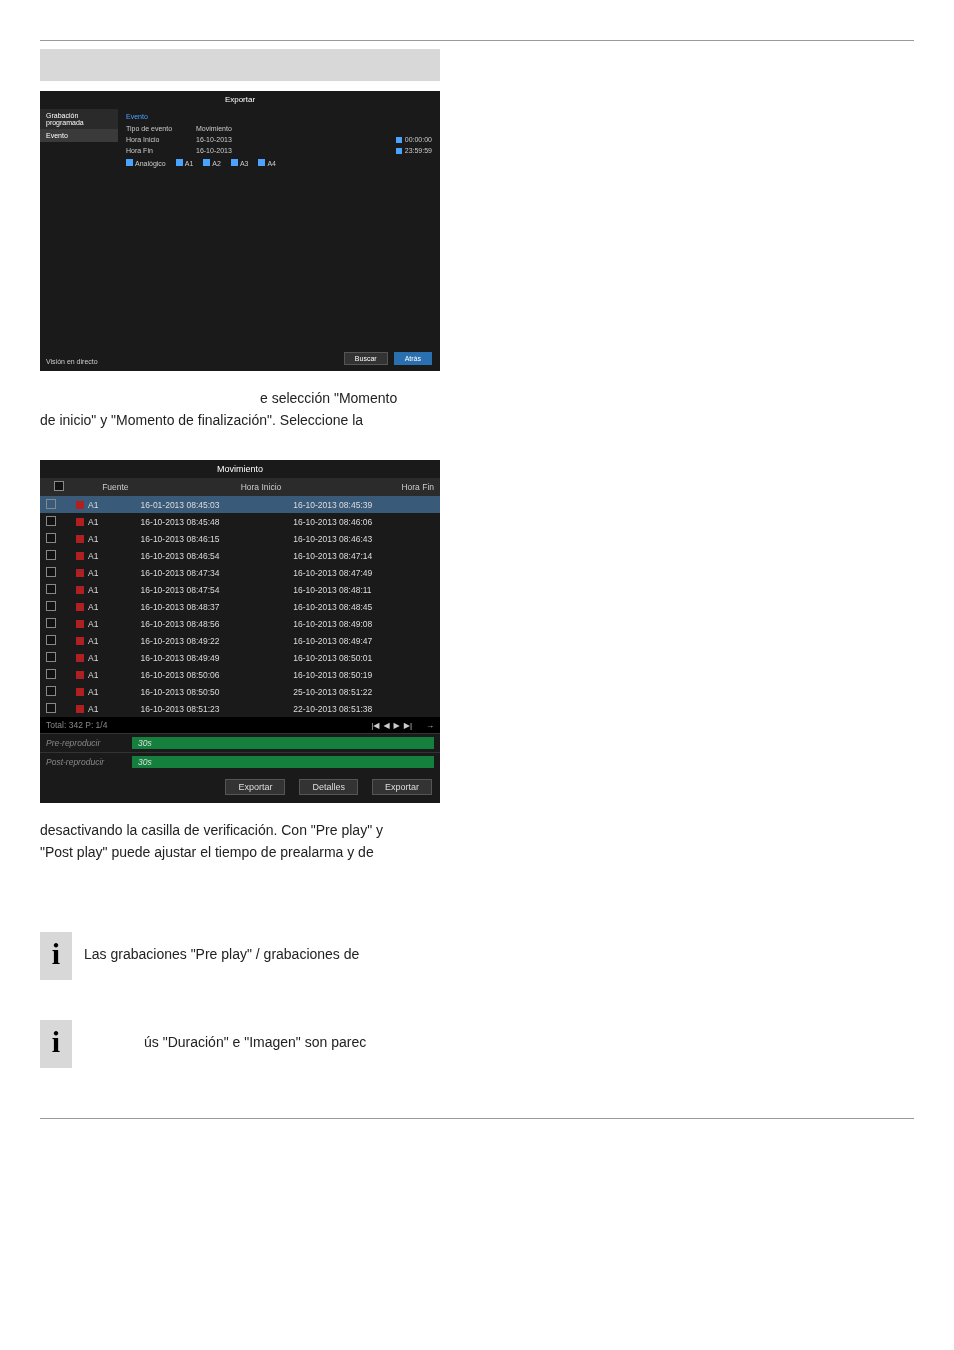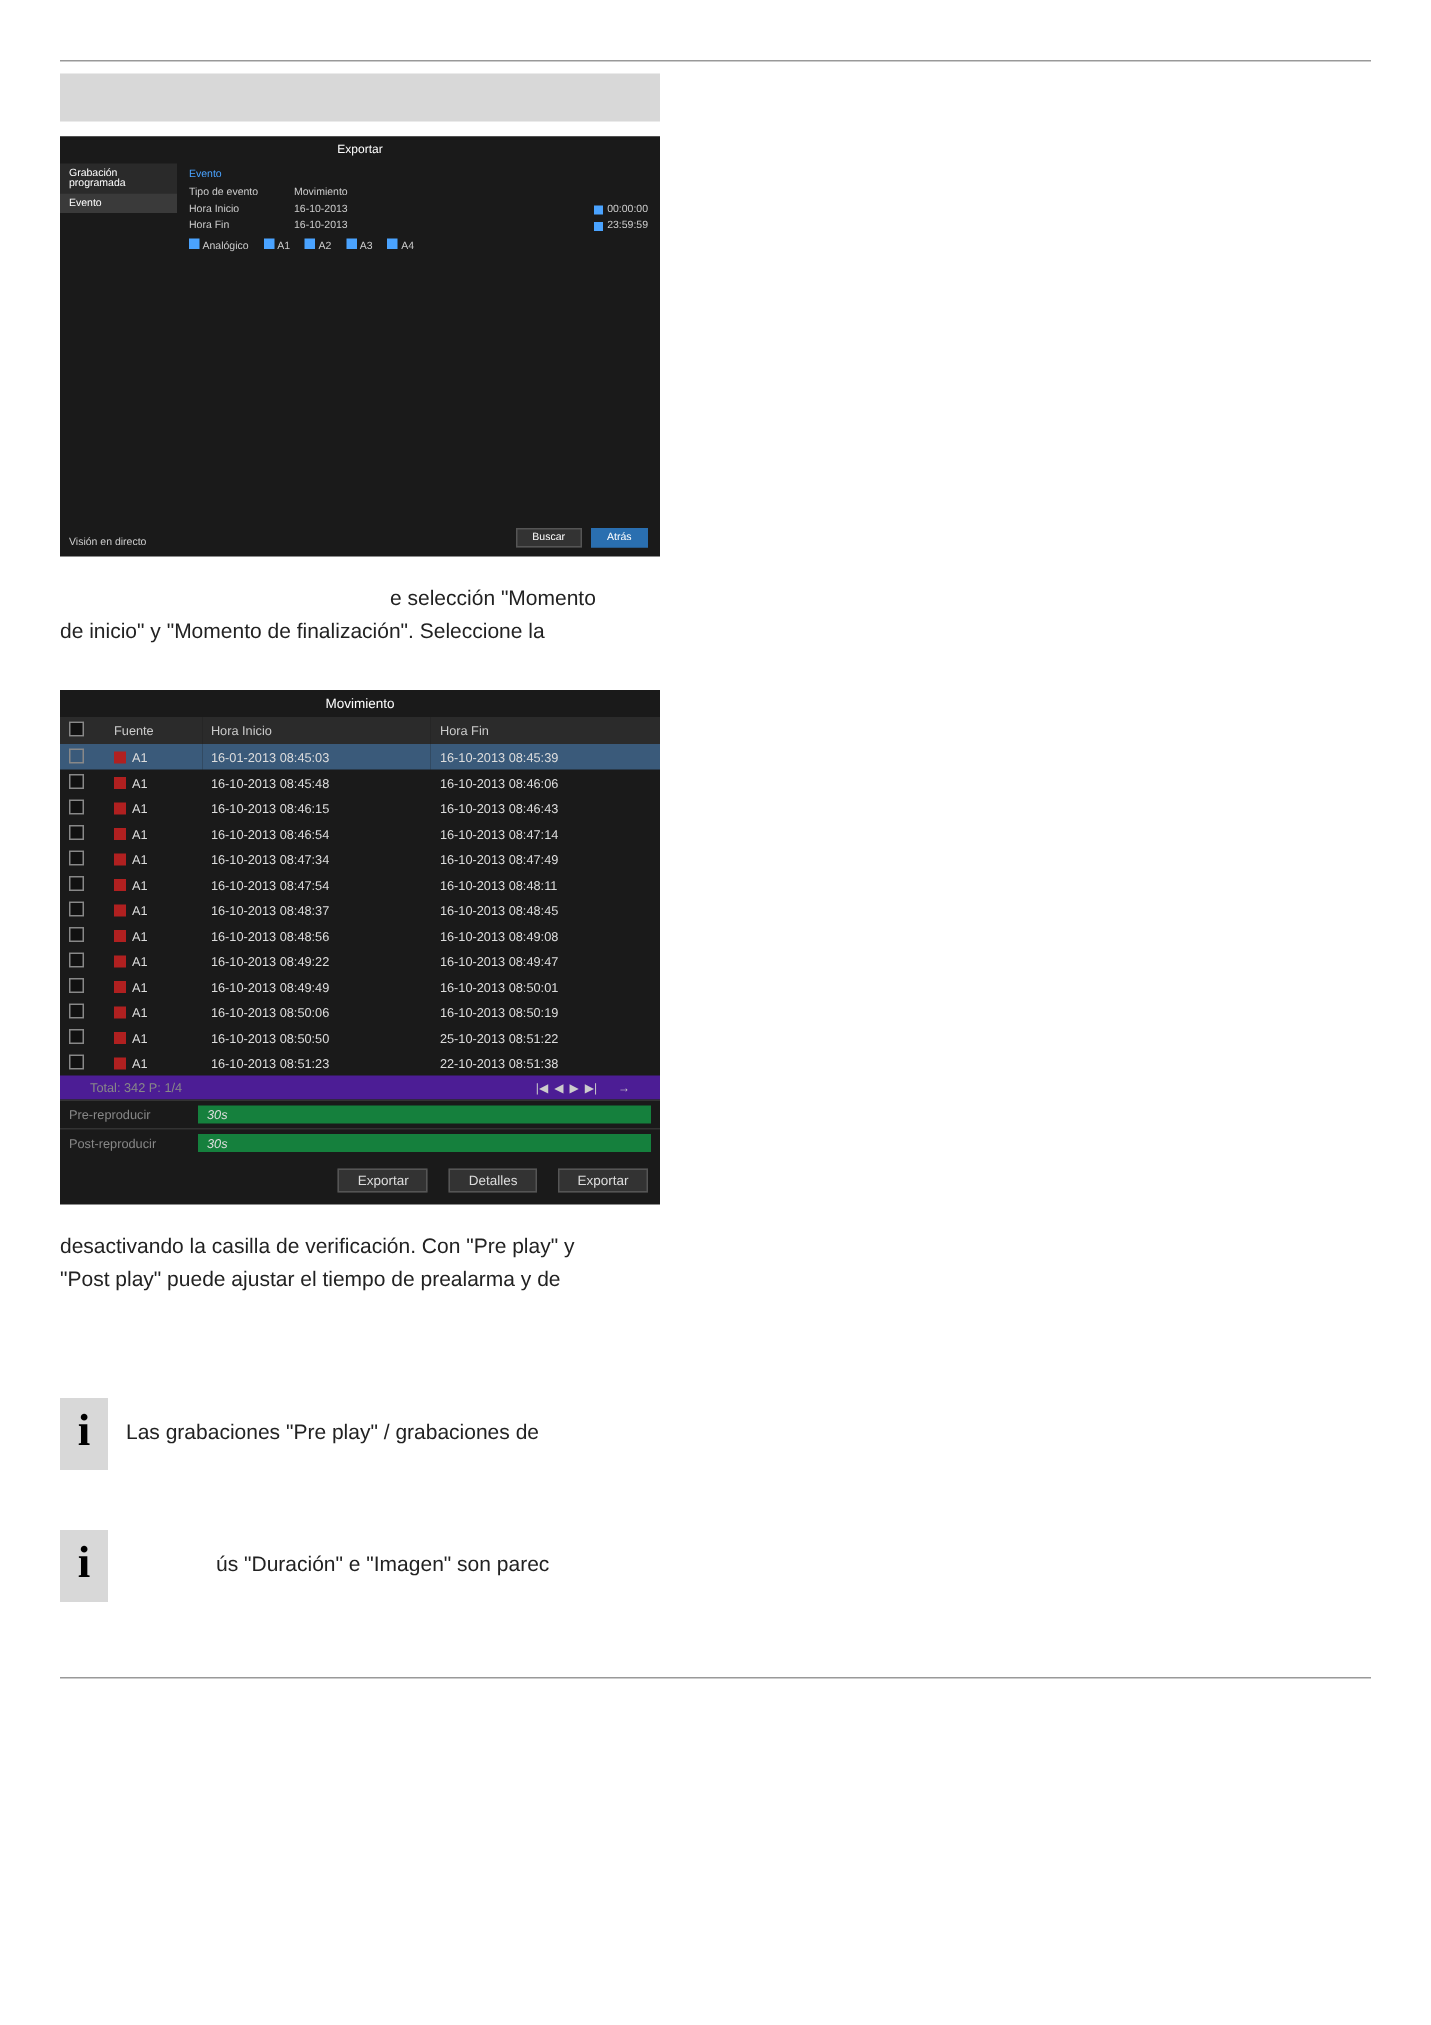--- a/index.html
+++ b/index.html
@@ -131,52 +131,52 @@
   font-size: 9px;
 }
 .panel2 table {
   width: 100%;
   border-collapse: collapse;
   font-size: 8.5px;
 }
 .panel2 th {
   background: #2b2b2b;
   color: #ccc;
-  text-align: left;
+  text-align: right;
   padding: 3px 6px;
   font-weight: normal;
 }
 .panel2 td {
   padding: 2.5px 6px;
   color: #ddd;
 }
 .panel2 tr.hl td { background: #3a5a7a; }
 .chkcell { width: 18px; }
 .chkbox { width: 8px; height: 8px; border: 1px solid #888; display: inline-block; background: #111; }
 .chkbox.hl { background: #3a5a7a; }
 .srcsq { width: 8px; height: 8px; background: #b02020; display: inline-block; margin-right: 4px; vertical-align: middle; }
 .total-row {
   display: flex;
   align-items: flex-end;
-  padding: 3px 20px;
+  padding: 3px 6px;
   color: #888;
   font-size: 8.5px;
-  background: #4c1d95;
+  background: #000000;
 }
 .pager { margin-left: auto; display: flex; gap: 4px; color: #ccc; font-size: 8px; }
 .pager span { cursor: default; }
 .opt-row {
   display: flex;
   align-items: center;
   padding: 3px 6px;
   color: #888;
   font-size: 8.5px;
   border-top: 1px solid #333;
 }
-.opt-row .olab { width: 86px; }
+.opt-row .olab { width: 86px; font-style: italic; }
 .opt-row .oval { background: #15803d; padding: 1px 6px; color: #ddd; flex: 1; font-style: italic; }
 .panel2 .buttons2 {
   display: flex;
   justify-content: flex-end;
   gap: 14px;
   padding: 8px;
   font-size: 9px;
 }
 .btn2 { background: #333; border: 1px solid #555; color: #ddd; padding: 2px 12px; }
 

